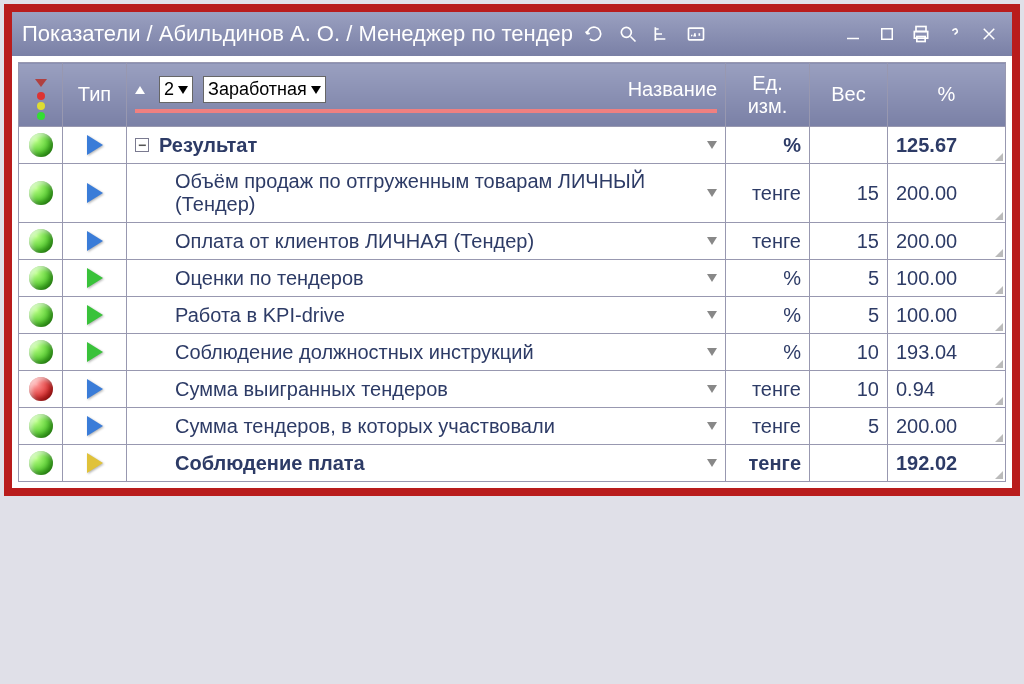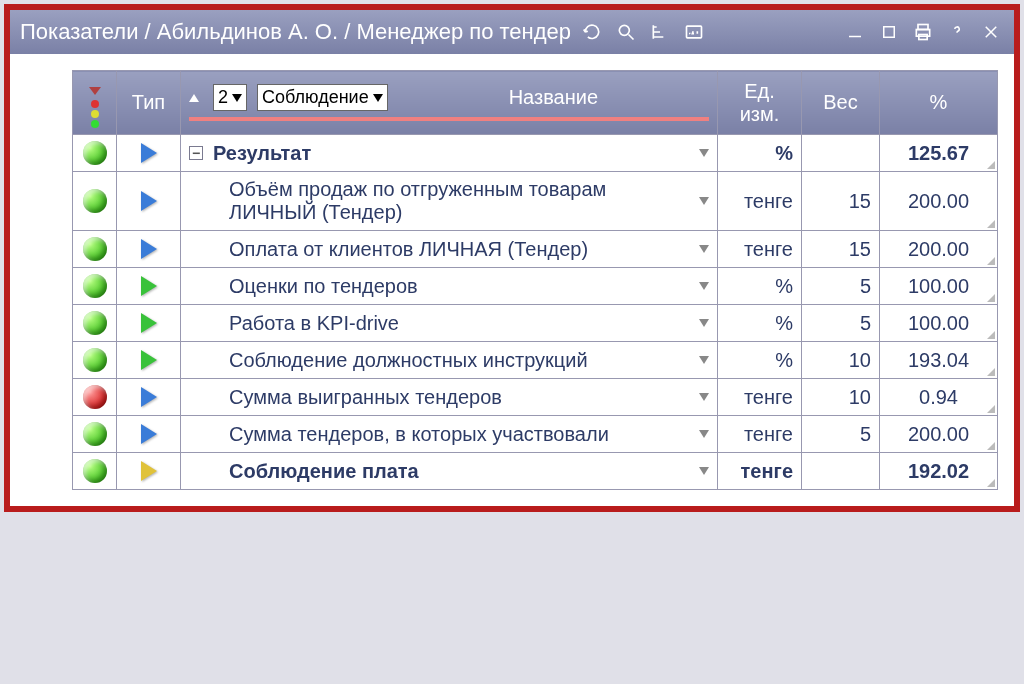--- a/index.html
+++ b/index.html
@@ -4,21 +4,21 @@
 <style>
   * { box-sizing: border-box; margin: 0; padding: 0; }
   body {
     font-family: Arial, Helvetica, sans-serif;
     font-size: 20px;
     background: #e0e0e8;
     padding: 4px;
   }
   .window {
     width: 1016px;
-    border: 6px solid #b91c1c;
+    border: 8px solid #b91c1c;
     background: #fff;
   }
   .titlebar {
     height: 44px;
     background: linear-gradient(to bottom, #9aa0c0 0%, #7a80a6 100%);
     display: flex;
     align-items: center;
     padding: 0 10px;
     color: #fff;
     font-size: 22px;
@@ -26,21 +26,21 @@
   }
   .titlebar .title { flex: 0 0 auto; white-space: nowrap; }
   .titlebar .spacer { flex: 1; }
   .titlebar .tbicon {
     width: 26px; height: 26px;
     display: inline-flex; align-items: center; justify-content: center;
     color: #fff;
     cursor: pointer;
   }
   .titlebar .tbicon svg { stroke: #fff; fill: none; stroke-width: 2; }
-  .content { padding: 16px; margin-left: 46px; }
+  .content { padding: 6px; }
   table.grid {
     width: 100%;
     border-collapse: collapse;
     table-layout: fixed;
   }
   table.grid th, table.grid td {
     border: 1px solid #9898b0;
     padding: 6px 8px;
   }
   table.grid thead th {
@@ -72,21 +72,21 @@
   .levelselect {
     display:inline-flex; align-items:center; gap:4px;
     background:#fff; color:#000; border:1px solid #666; padding:2px 4px;
     font-size:18px;
   }
   .selectarrow {
     width:0;height:0;border-left:5px solid transparent;border-right:5px solid transparent;border-top:8px solid #000;
   }
   tbody td { background:#fff; color:#2d3b66; font-size:20px; vertical-align: middle; }
   tbody td.cell-unit, tbody td.cell-weight { text-align: right; }
-  tbody td.cell-pct { text-align: center; position: relative; }
+  tbody td.cell-pct { text-align: left; position: relative; }
   tbody td.cell-pct .corner {
     position:absolute; right:2px; bottom:2px;
     width:0;height:0;border-left:8px solid transparent;border-bottom:8px solid #bbb;
   }
   tbody tr.bold td { font-weight: bold; }
   .status-dot {
     width: 24px; height:24px; border-radius:50%;
     margin: 0 auto; display:block;
     box-shadow: inset -3px -3px 5px rgba(0,0,0,0.3), inset 3px 3px 4px rgba(255,255,255,0.6);
   }
@@ -200,24 +200,24 @@
           </th>
           <th>Тип</th>
           <th style="text-align:left;position:relative;">
             <div style="display:flex;align-items:center;gap:10px;">
               <span class="th-sorttri"></span>
               <span class="levelselect">
                 <span>2</span>
                 <span class="selectarrow"></span>
               </span>
               <span class="levelselect">
-                <span>Соблюдение</span>
+                <span>Заработная</span>
                 <span class="selectarrow"></span>
               </span>
-              <span style="flex:1;text-align:center;">Название</span>
+              <span style="flex:1;text-align:right;">Название</span>
             </div>
             <div class="th-name-bar"></div>
           </th>
           <th>Ед. изм.</th>
           <th>Вес</th>
           <th>%</th>
         </tr>
       </thead>
       <tbody id="grid-body">
       <tr class="bold">

